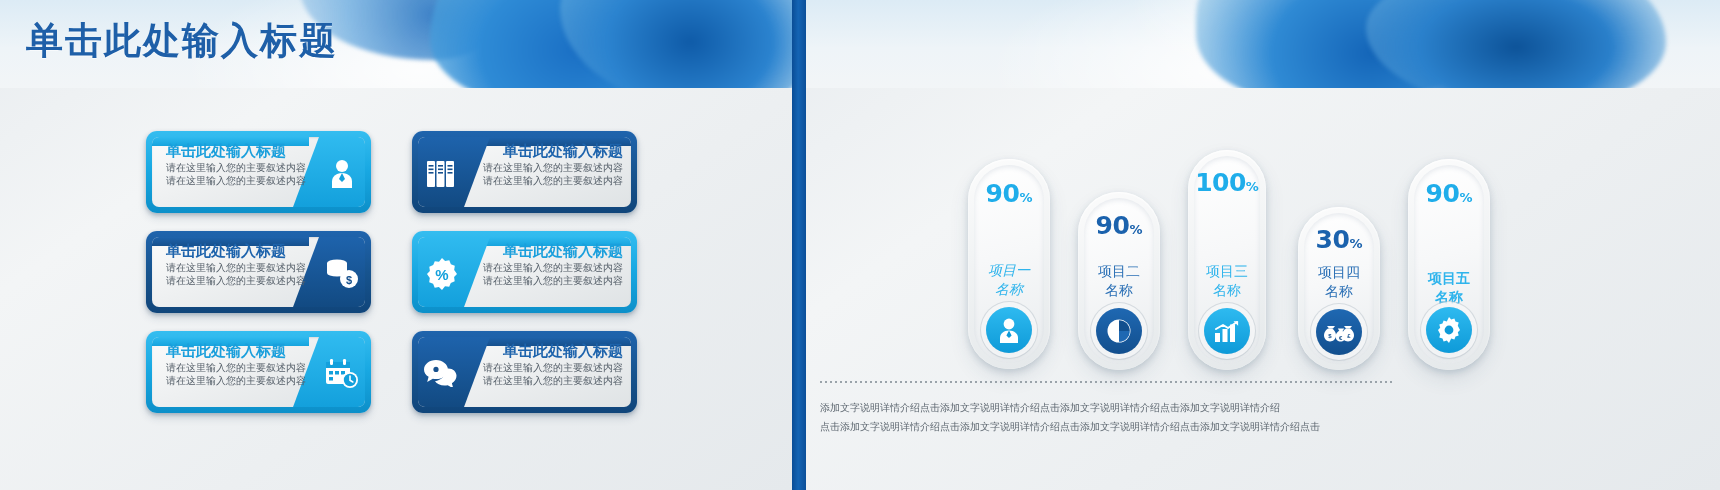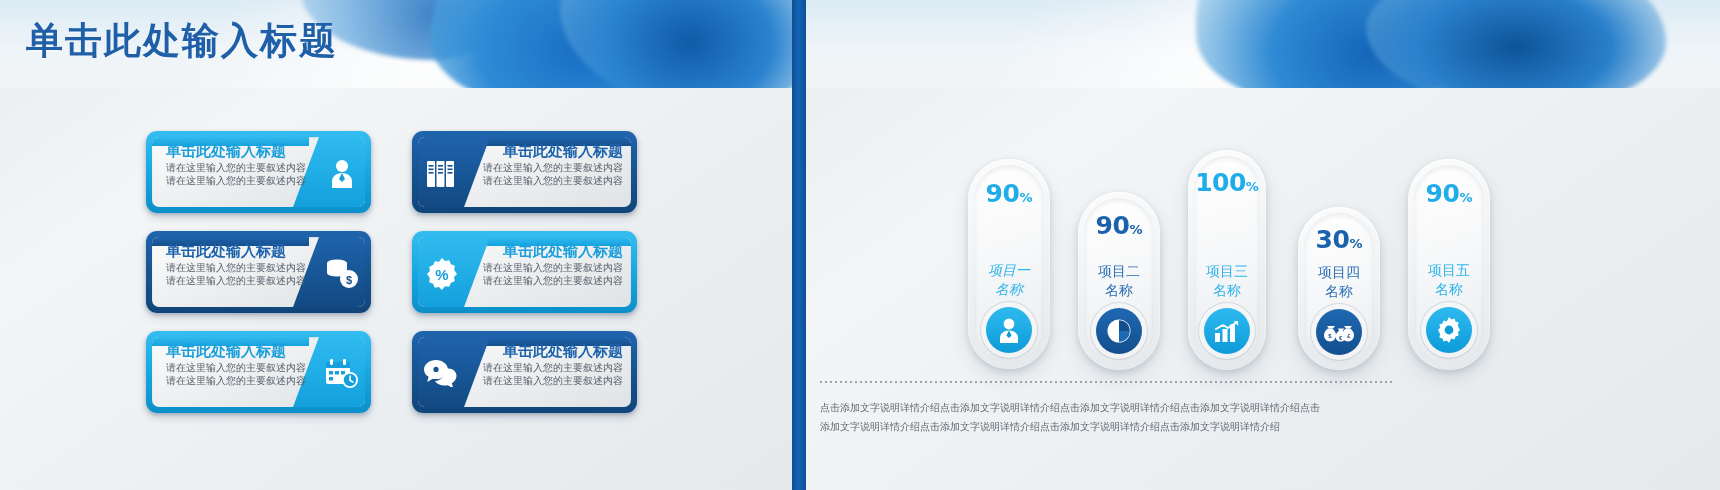--- a/index.html
+++ b/index.html
@@ -394,35 +394,35 @@
             </svg>
           </div>
         </div>
       </div>
 
       <div class="capsule" style="left:602px; top:135px; width:82px; height:211px;">
         <div class="capsule-face">
           <div class="pct cy" style="top:14px;">
             <span class="num">90</span><span class="sym">%</span>
           </div>
-          <div class="cap-label cy" style="top:96px;">
+          <div class="cap-label cy" style="top:104px;font-weight:bold;">
             <div>项目五</div>
             <div>名称</div>
           </div>
           <div class="cap-icon cy" style="top:142px;">
             <svg width="26" height="26" viewBox="0 0 26 26">
               <path fill="#fff" d="M13 0l2.2 2.4 3.2-.9 1.1 3.1 3.2 1-.9 3.2L24 13l-2.2 2.2.9 3.2-3.2 1-1.1 3.1-3.2-.9L13 26l-2.2-2.4-3.2.9-1.1-3.1-3.2-1 .9-3.2L2 13l2.2-2.2-.9-3.2 3.2-1 1.1-3.1 3.2.9z"></path>
               <circle cx="13" cy="13" r="4.4" fill="#0e9ad8"></circle>
             </svg>
           </div>
         </div>
       </div>
 
     </div>
 
     <div class="dotted" style="left:14px; top:381px; width:574px;"></div>
     <div class="foot" style="left:14px; top:398px;">
+      <p>添加文字说明详情介绍点击添加文字说明详情介绍点击添加文字说明详情介绍点击添加文字说明详情介绍</p>
       <p>点击添加文字说明详情介绍点击添加文字说明详情介绍点击添加文字说明详情介绍点击添加文字说明详情介绍点击</p>
-      <p>添加文字说明详情介绍点击添加文字说明详情介绍点击添加文字说明详情介绍点击添加文字说明详情介绍</p>
     </div>
   </div>
 
 </div>
 
 </body></html>

